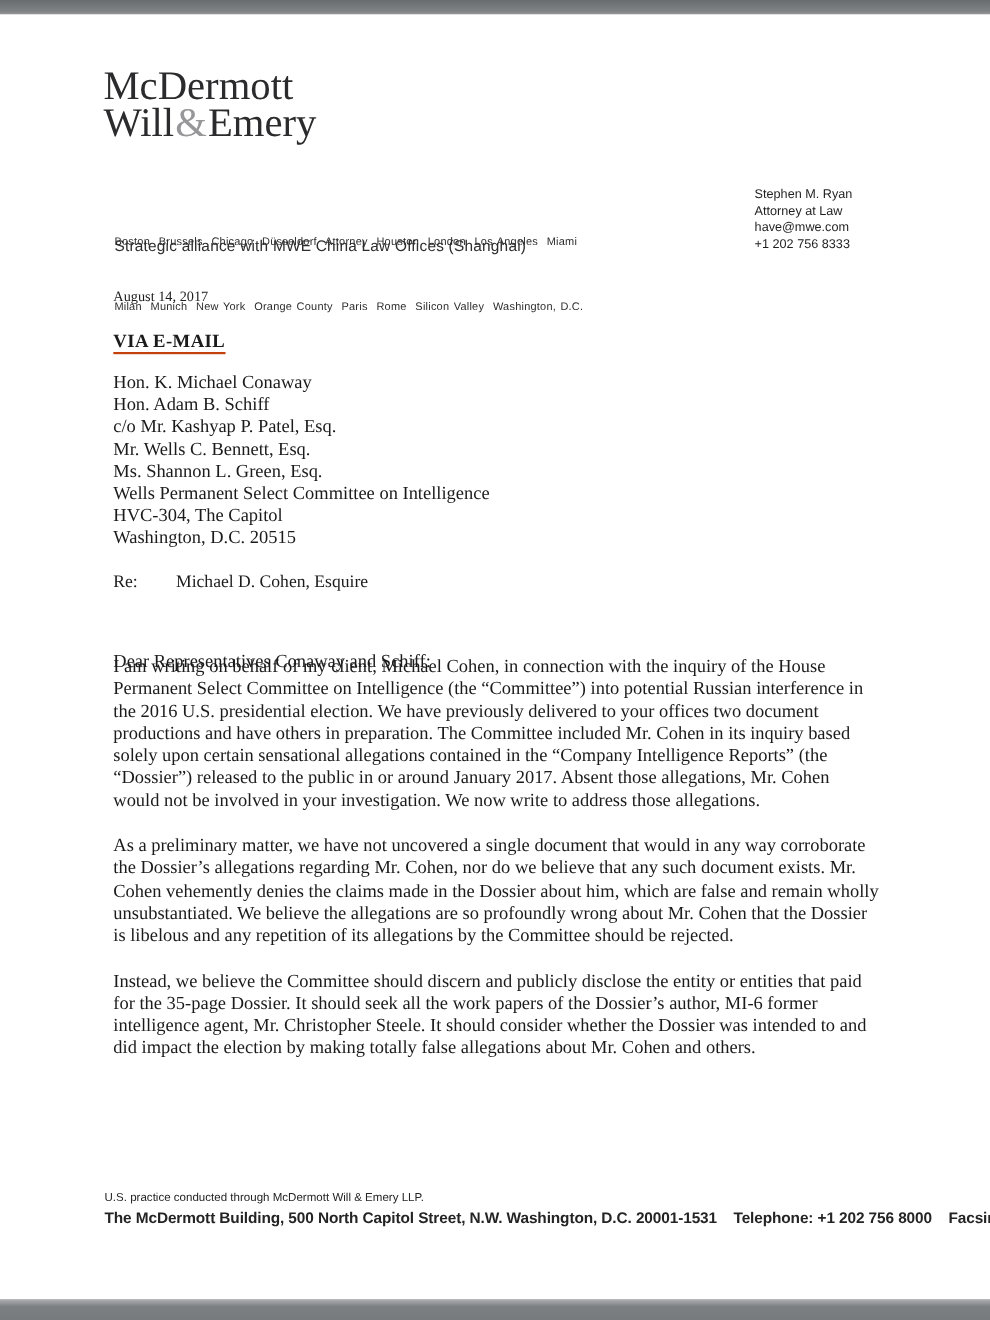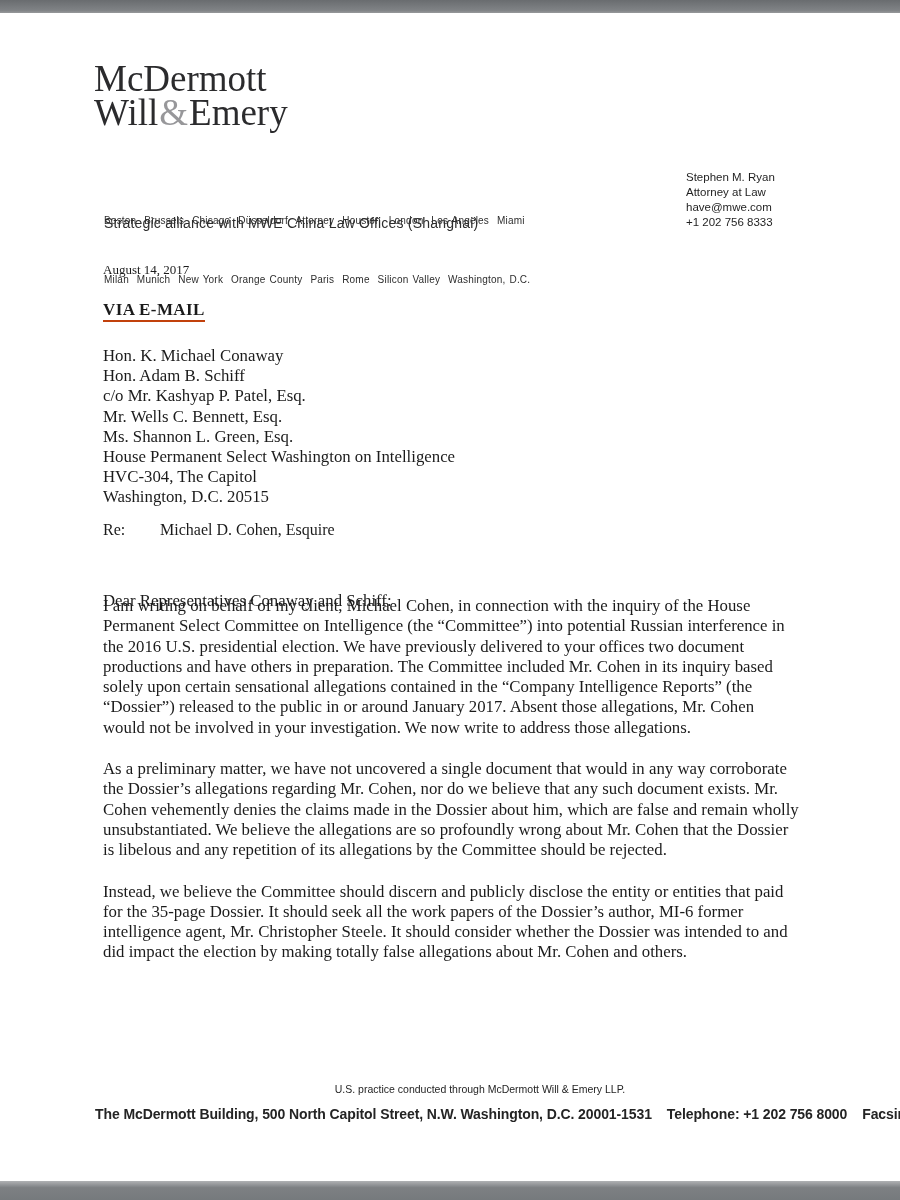--- a/index.html
+++ b/index.html
@@ -37,34 +37,34 @@
     font-size: 14px; color: #2d2d2d; letter-spacing: 0.2px;
   }
   .contact {
     position: absolute; left: 686px; top: 170px;
     font-family: "Liberation Sans", sans-serif;
     font-size: 11.5px; line-height: 15px; color: #1f1f1f;
   }
   .date { position: absolute; left: 103px; top: 262px; font-size: 13px; }
   .via  { position: absolute; left: 103px; top: 300px; font-size: 17px; font-weight: bold; letter-spacing: 0.4px; }
   .via span { border-bottom: 2px solid #c2410c; padding-bottom: 1px; }
-  .recipients { position: absolute; left: 103px; top: 346px; font-size: 16.8px; line-height: 20.2px; }
+  .recipients { position: absolute; left: 103px; top: 338px; font-size: 16.8px; line-height: 20.2px; }
   .re-line { position: absolute; left: 103px; top: 521px; font-size: 16px; }
   .re-label { display: inline-block; width: 57px; }
   .salutation { position: absolute; left: 103px; top: 559px; font-size: 16.8px; margin-top: 32px; }
   .body-text {
     position: absolute; left: 103px; top: 596px; width: 696px;
     font-size: 16.8px; line-height: 20.3px;
   }
   .body-text p { margin: 0 0 21px 0; }
   .footer {
     position: absolute; left: 95px; top: 1083px; width: 770px;
     font-family: "Liberation Sans", sans-serif; color: #242424;
   }
-  .practice { font-size: 10.5px; margin-bottom: 11px; text-align: center; }
+  .practice { font-size: 10.5px; margin-bottom: 4px; }
   .footer-line2 { font-size: 14px; font-weight: bold; white-space: nowrap; letter-spacing: -0.1px; }
   .footer-line2 .seg { margin-right: 15px; }
   .footer-line2 .seg:last-child { margin-right: 0; }
 </style>
 </head>
 <body>
 
 <div class="band-top"></div>
 
 <div class="logo">
@@ -89,21 +89,21 @@
 <div class="date">August 14, 2017</div>
 
 <div class="via"><span>VIA E-MAIL</span></div>
 
 <div class="recipients">
   <div>Hon. K. Michael Conaway</div>
   <div>Hon. Adam B. Schiff</div>
   <div>c/o Mr. Kashyap P. Patel, Esq.</div>
   <div>Mr. Wells C. Bennett, Esq.</div>
   <div>Ms. Shannon L. Green, Esq.</div>
-  <div>House Permanent Select Washington on Intelligence</div>
+  <div>Wells Permanent Select Committee on Intelligence</div>
   <div>HVC-304, The Capitol</div>
   <div>Washington, D.C. 20515</div>
 </div>
 
 <div class="re-line">
   <span class="re-label">Re:</span><span>Michael D. Cohen, Esquire</span>
 </div>
 
 <div class="salutation">Dear Representatives Conaway and Schiff:</div>
 

